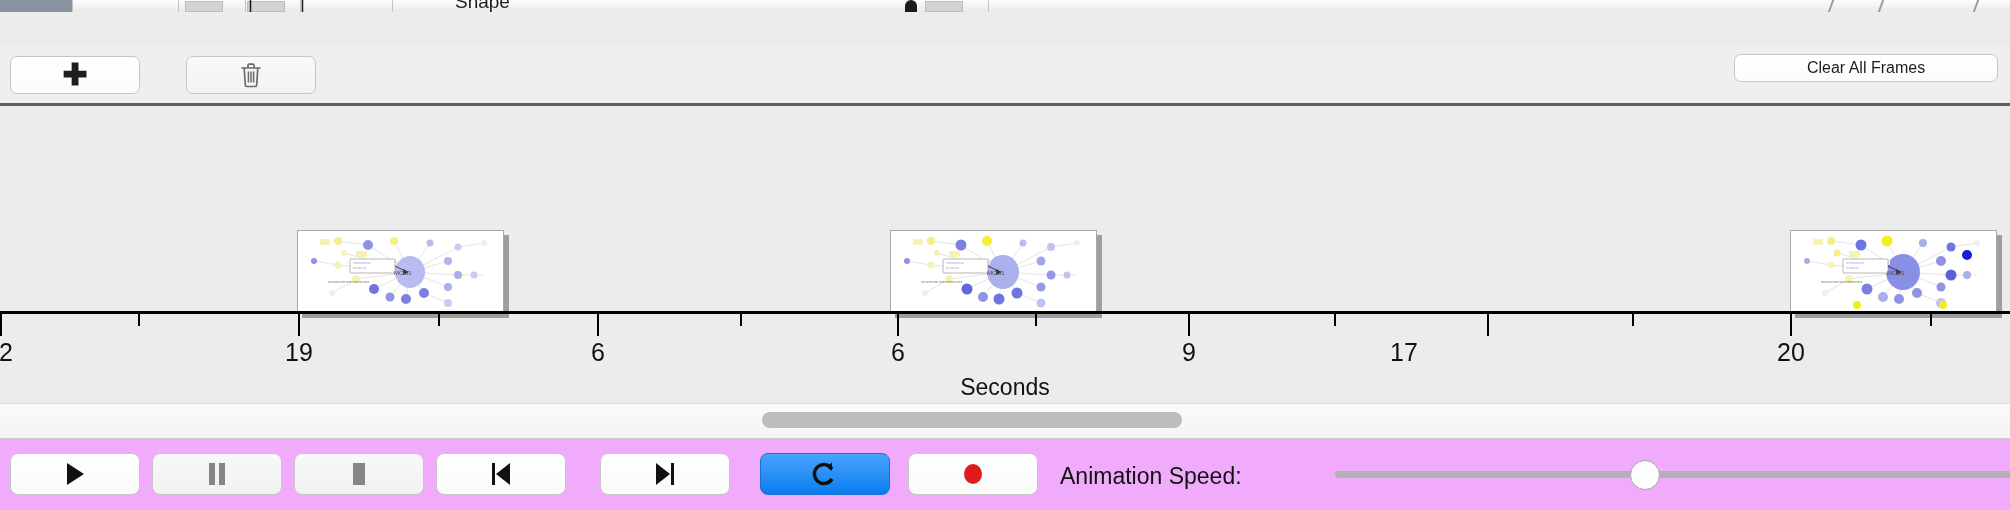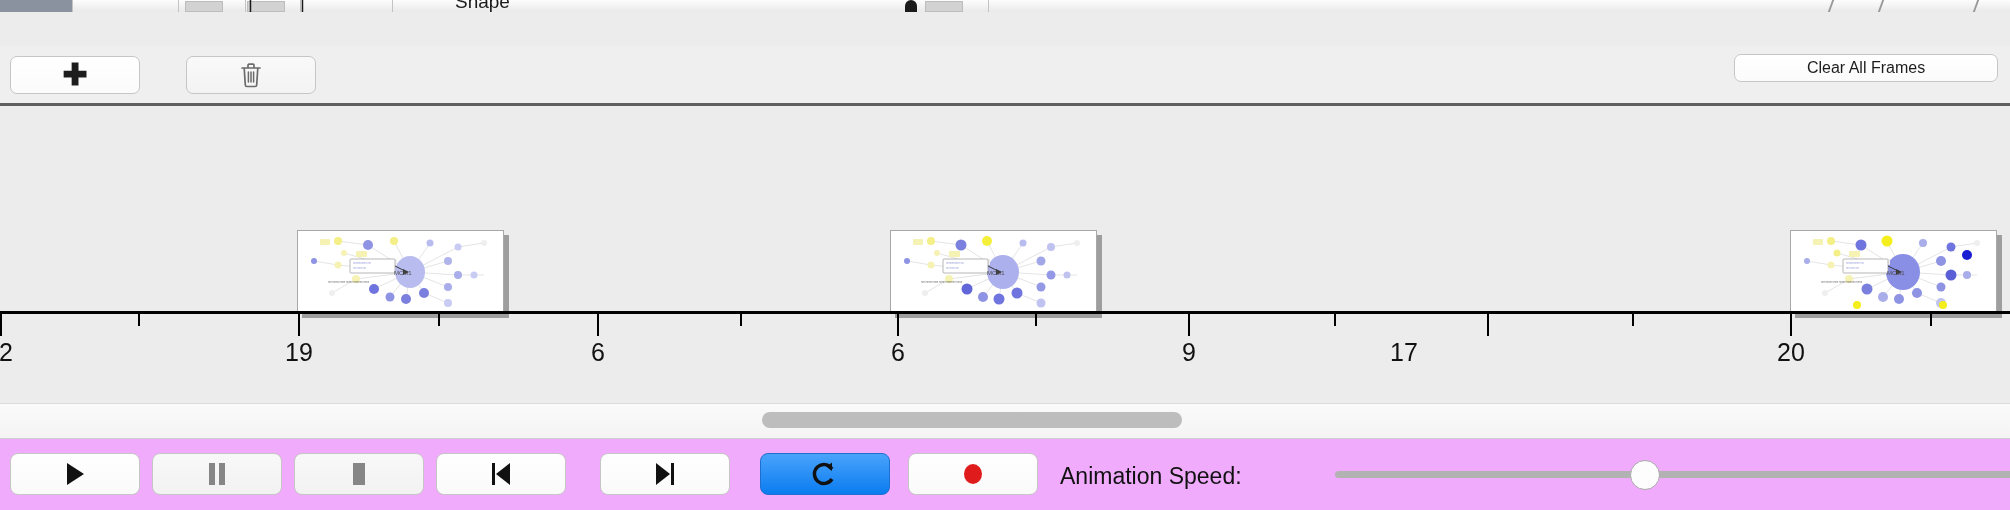--- a/index.html
+++ b/index.html
@@ -391,20 +391,21 @@
     <div class="tick minor" style="left:1930px"></div>
 
     <div class="tick-label" style="left:6px">2</div>
     <div class="tick-label" style="left:299px">19</div>
     <div class="tick-label" style="left:598px">6</div>
     <div class="tick-label" style="left:898px">6</div>
     <div class="tick-label" style="left:1189px">9</div>
     <div class="tick-label" style="left:1404px">17</div>
     <div class="tick-label" style="left:1791px">20</div>
 
+    <div class="axis-title">Seconds</div>
   </div>
 
   <div class="scroll-track">
     <div class="scroll-thumb"></div>
   </div>
 
   <div class="playbar">
 
     <div class="pbtn" id="play-button">
       <svg width="24" height="26" viewBox="0 0 24 26">

